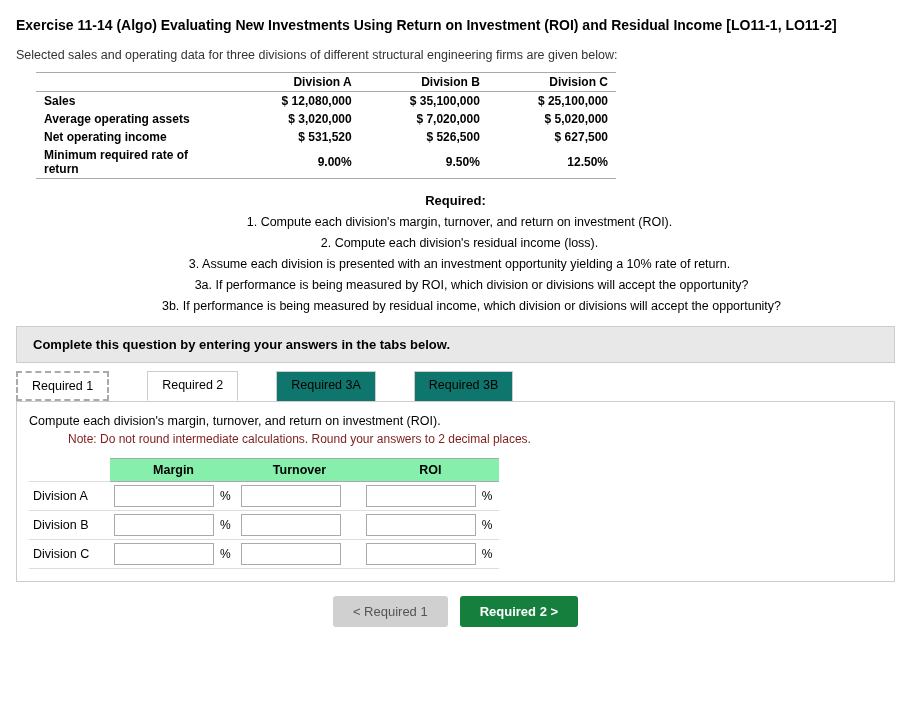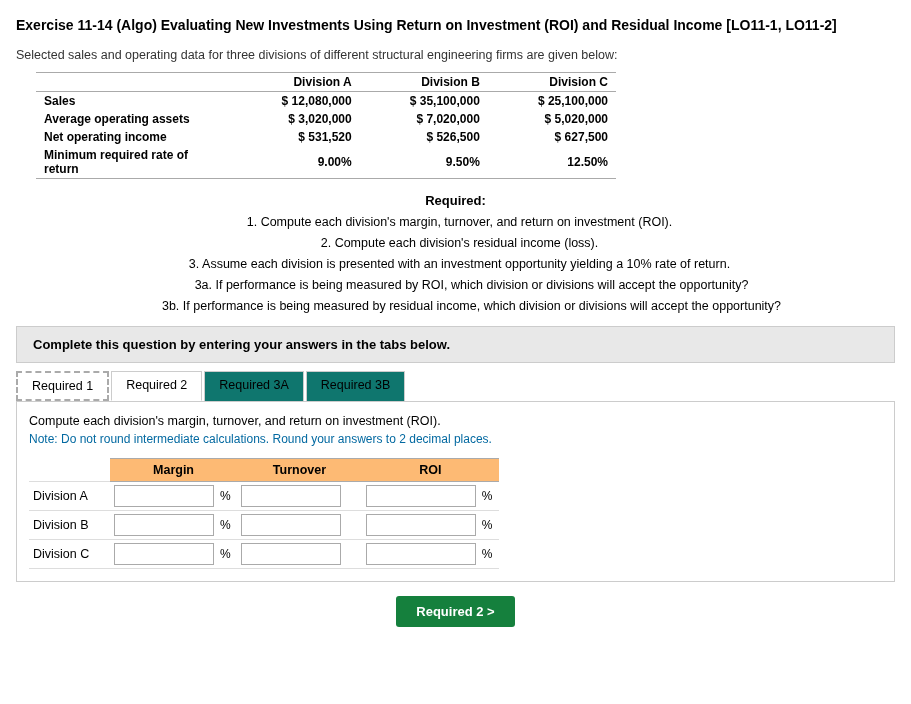--- a/index.html
+++ b/index.html
@@ -82,20 +82,21 @@
       font-weight: bold;
     }
     
     .tabs-container {
       margin-top: 0;
     }
     .tabs-row {
       display: flex;
       border-bottom: none;
       margin-top: 8px;
+      gap: 36px;
     }
     .tab {
       padding: 6px 14px;
       border: 1px solid #ccc;
       border-bottom: none;
       background: #0f766e;
       cursor: pointer;
       font-size: 12.5px;
       margin-right: 2px;
       color: #000;
@@ -116,36 +117,37 @@
       border-top: 1px solid #ccc;
       padding: 12px;
       background: #fff;
     }
     .tab-instruction {
       font-size: 12.5px;
       margin-bottom: 4px;
     }
     .tab-note {
       font-size: 12px;
-      color: #0369a1;
+      color: #7f1d1d;
       margin-bottom: 12px;
+      margin-left: 39px;
     }
     
     .input-table {
       border-collapse: collapse;
       width: 470px;
       font-size: 12.5px;
     }
     .input-table th {
       font-weight: bold;
       text-align: center;
       padding: 4px 8px;
       border-top: 1px solid #aaa;
       border-bottom: 1px solid #aaa;
-      background: #fdba74;
+      background: #86efac;
     }
     .input-table th:first-child {
       border: none;
       background: none;
     }
     .input-table td {
       padding: 3px 4px;
       border-bottom: 1px solid #ddd;
     }
     .input-table td:first-child {
@@ -325,14 +327,15 @@
             <input type="text" class="input-field input-field-roi" placeholder="" style="">
           </td>
           <td class="pct">%</td>
         </tr>
       </tbody>
     </table>
   </div>
 </div>
 
 <div class="bottom-nav">
+  <button class="btn-prev">&lt; Required 1</button>
   <button class="btn-next">Required 2 &gt;</button>
 </div>
 
 </body></html>

